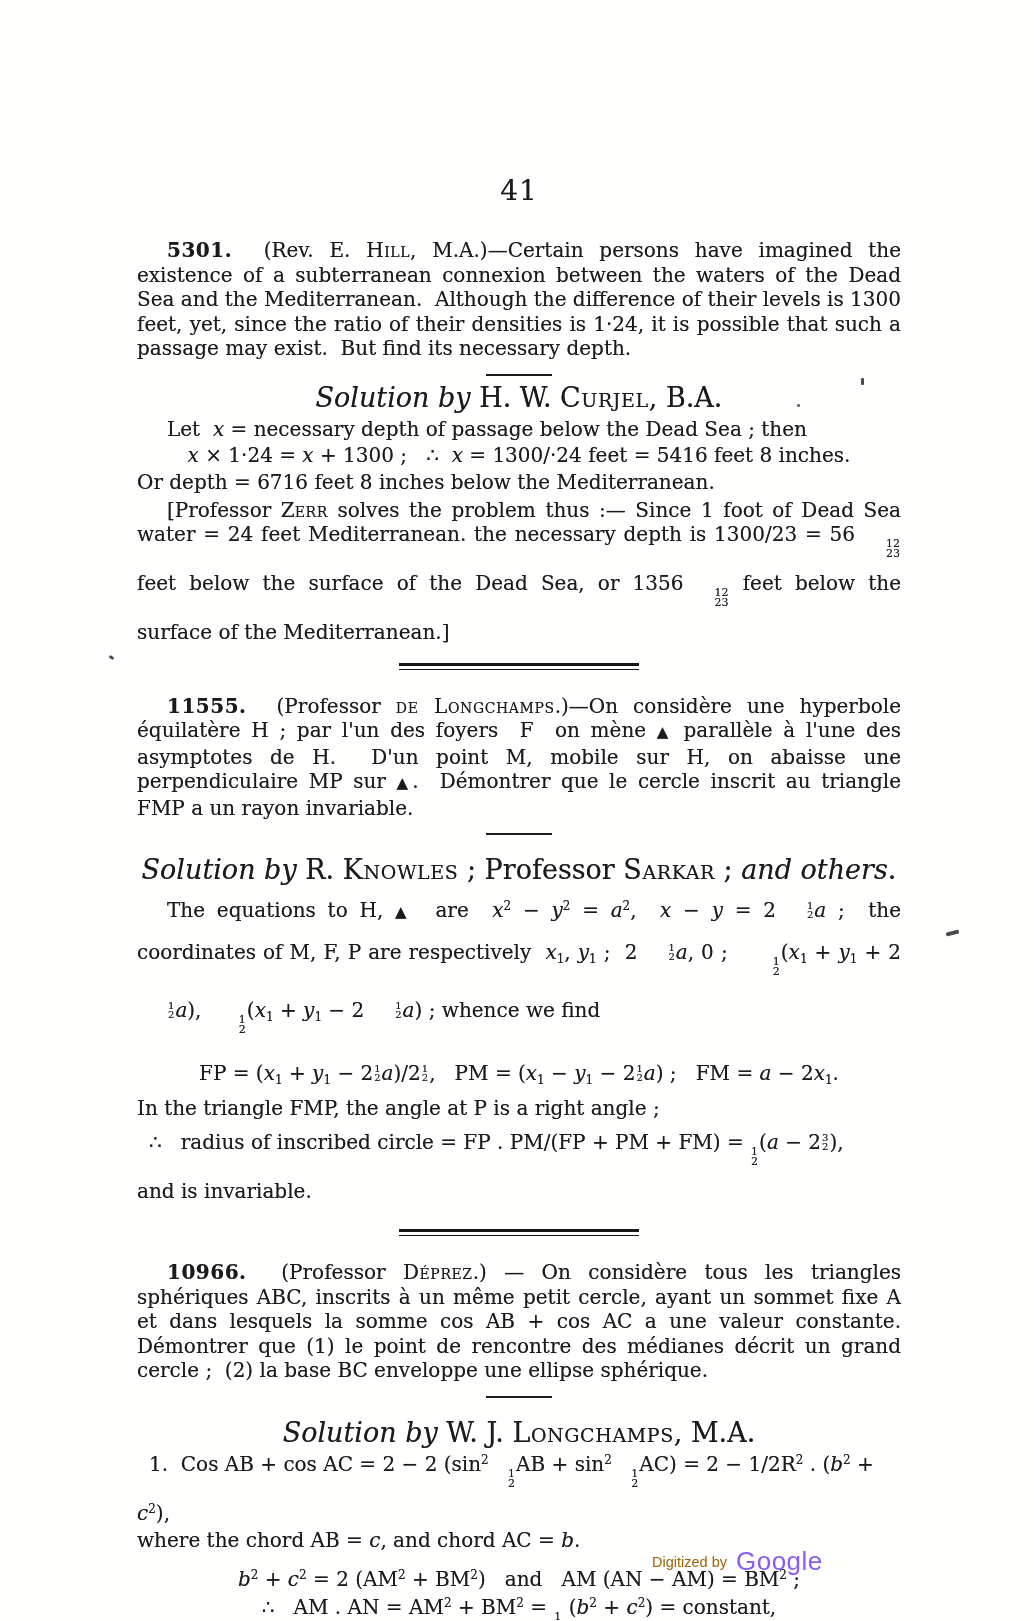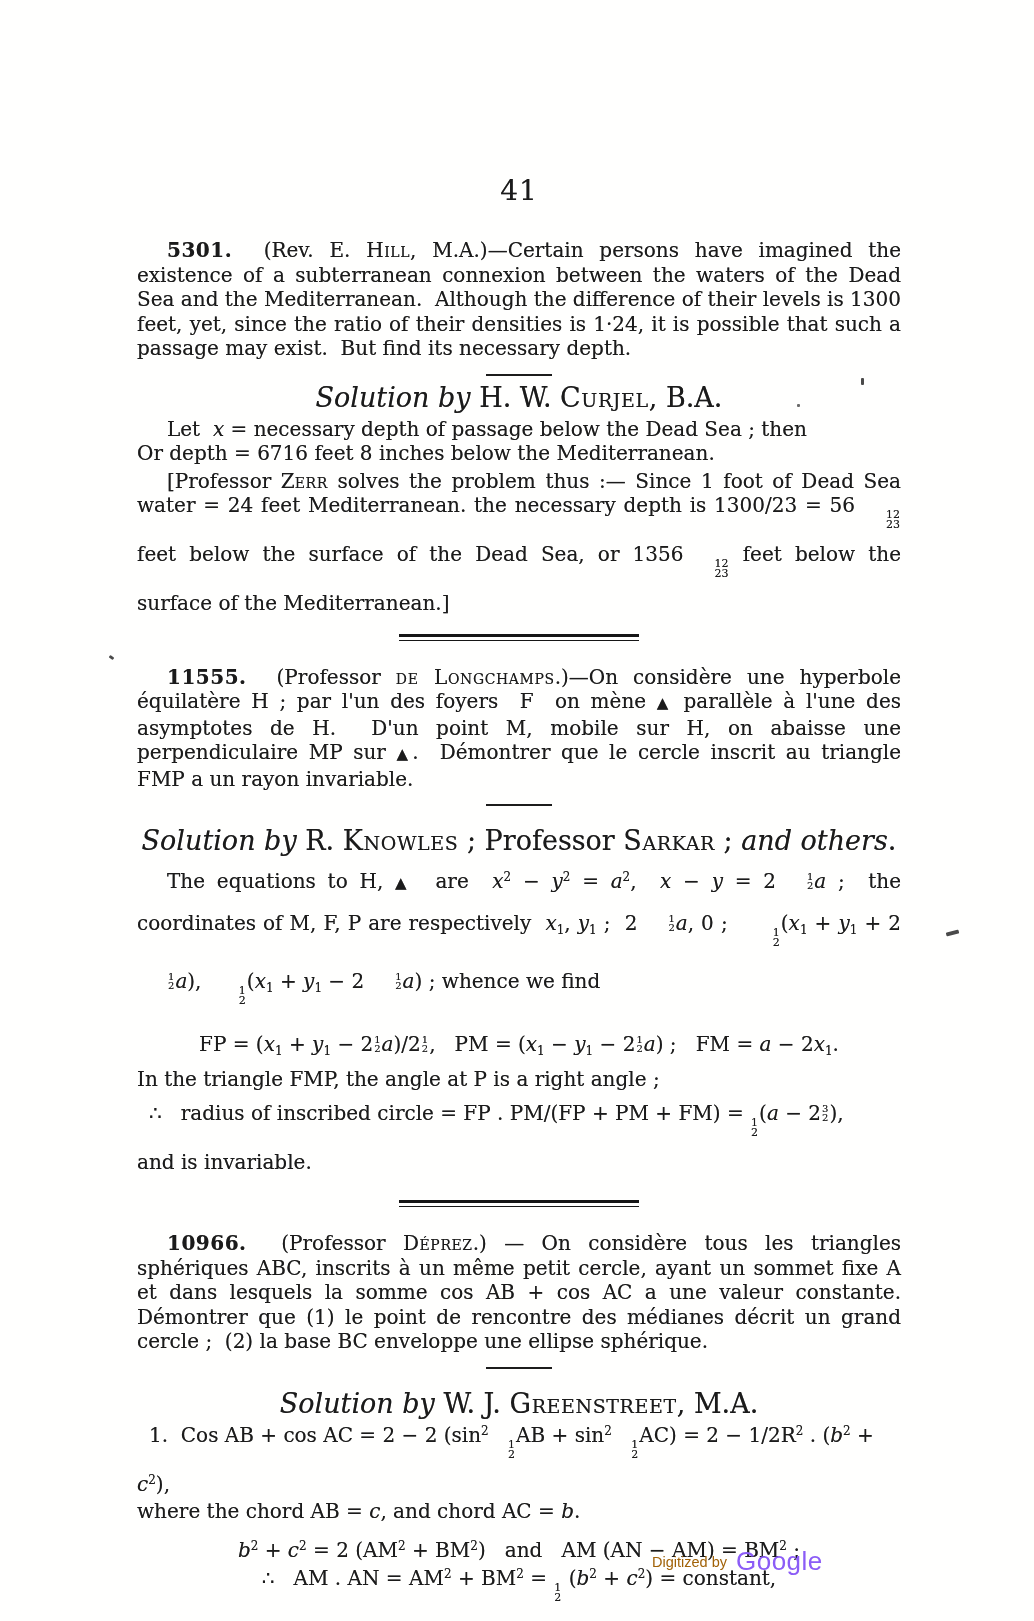--- a/index.html
+++ b/index.html
@@ -55,20 +55,21 @@
 
     <div class="pageno">41</div>
 
     <p class="ind"><span class="qnum">5301.</span>&nbsp; (Rev. E. <span class="sc">Hill</span>, M.A.)—Certain persons have imagined the existence of a subterranean connexion between the waters of the Dead Sea and the Mediterranean.&nbsp; Although the difference of their levels is 1300 feet, yet, since the ratio of their densities is 1·24, it is possible that such a passage may exist.&nbsp; But find its necessary depth.</p>
 
     <div class="srule"></div>
 
     <div class="sol"><i>Solution by</i> H. W. <span class="sc">Curjel</span>, B.A.</div>
 
     <p class="ind">Let&nbsp; <i>x</i> = necessary depth of passage below the Dead Sea ; then</p>
+    <div class="eq"><i>x</i> × 1·24 = <i>x</i> + 1300 ;&nbsp;&nbsp; ∴&nbsp; <i>x</i> = 1300/·24 feet = 5416 feet 8 inches.</div>
     <p class="noj">Or depth = 6716 feet 8 inches below the Mediterranean.</p>
     <p class="ind" style="margin-top:3px">[Professor Z<span class="sc">err</span> solves the problem thus :— Since 1 foot of Dead Sea water = 24 feet Mediterranean. the necessary depth is 1300/23 = 56<span class="fr">
           <span>12</span>
           <span>23</span>
         </span> feet below the surface of the Dead Sea, or 1356<span class="fr">
           <span>12</span>
           <span>23</span>
         </span> feet below the surface of the Mediterranean.]</p>
 
     <div class="drule"></div>
@@ -117,21 +118,21 @@
           <span>2</span>
         </span>),</p>
     <p class="noj">and is invariable.</p>
 
     <div class="drule" style="margin-top:26px"></div>
 
     <p class="ind" style="margin-top:24px"><span class="qnum">10966.</span>&nbsp; (Professor <span class="sc">Déprez</span>.) — On considère tous les triangles sphériques ABC, inscrits à un même petit cercle, ayant un sommet fixe A et dans lesquels la somme cos AB + cos AC a une valeur constante. Démontrer que (1) le point de rencontre des médianes décrit un grand cercle ;&nbsp; (2) la base BC enveloppe une ellipse sphérique.</p>
 
     <div class="srule wide-gap"></div>
 
-    <div class="sol"><i>Solution by</i> W. J. <span class="sc">Greenstreet</span>, M.A.</div>
+    <div class="sol"><i>Solution by</i> W. J. <span class="sc">Longchamps</span>, M.A.</div>
 
     <p class="noj" style="text-indent:12px">1.&nbsp; Cos AB + cos AC = 2 − 2 (sin<sup>2</sup> <span class="fr">
           <span>1</span>
           <span>2</span>
         </span>AB + sin<sup>2</sup> <span class="fr">
           <span>1</span>
           <span>2</span>
         </span>AC) = 2 − 1/2R<sup>2</sup> . (<i>b</i><sup>2</sup> + <i>c</i><sup>2</sup>),</p>
     <p class="noj" style="margin-top:3px">where the chord AB = <i>c</i>, and chord AC = <i>b</i>.</p>
     <div class="eq" style="margin-top:14px"><i>b</i><sup>2</sup> + <i>c</i><sup>2</sup> = 2 (AM<sup>2</sup> + BM<sup>2</sup>)&nbsp;&nbsp; and&nbsp;&nbsp; AM (AN − AM) = BM<sup>2</sup> ;</div>

